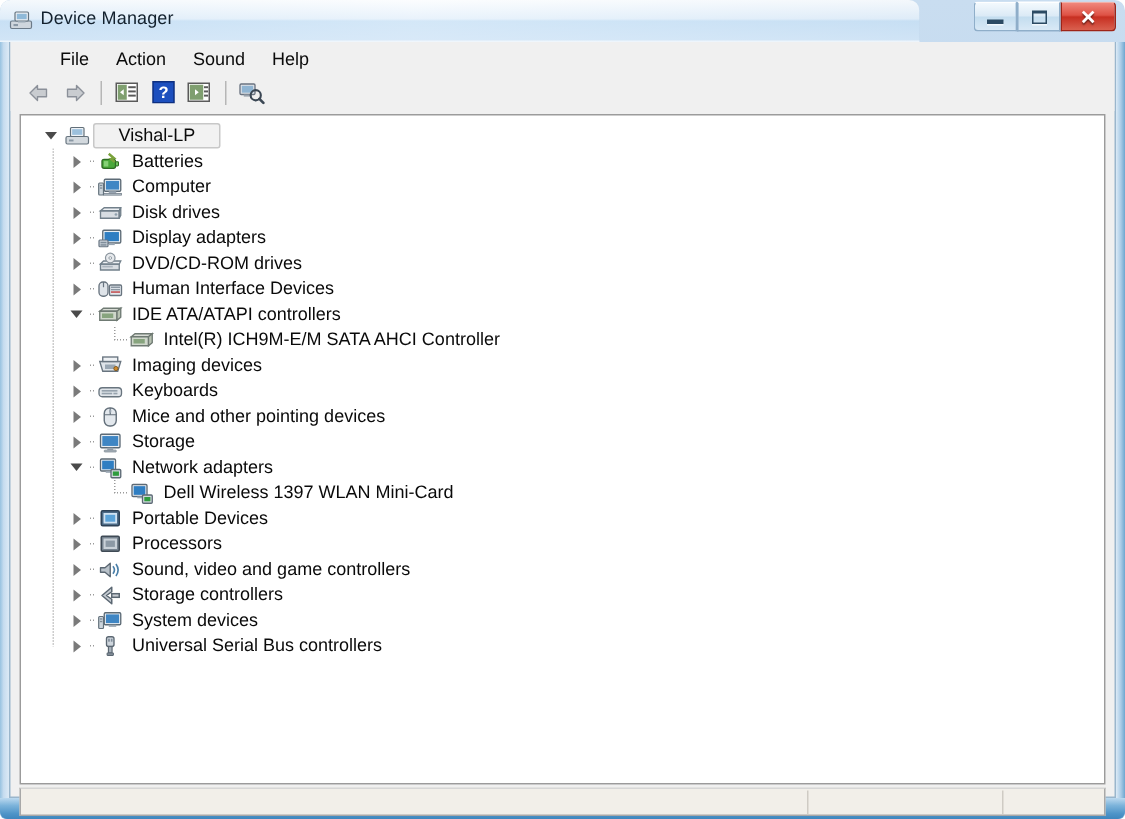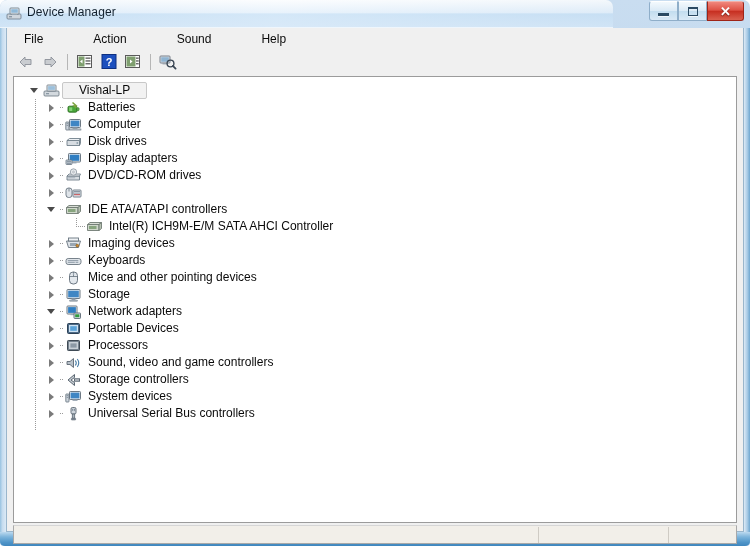--- a/index.html
+++ b/index.html
@@ -119,23 +119,22 @@
   }
 
   
   #menu-bar {
     position: absolute;
     left: 0; top: 0;
     width: 736px; height: 21px;
     background: #f0f0f0;
     display: flex;
     align-items: center;
-    padding-left: 8px;
-    box-sizing: border-box;
-    gap: 32px;
+    padding-left: 24px;
+    box-sizing: border-box;
   }
   .menu-item {
     font-size: 12px;
     color: #0b0b0b;
     padding: 2px 9px;
     cursor: default;
     white-space: nowrap;
   }
 
   
@@ -494,20 +493,21 @@
               <span style="position:absolute;left:0;top:8px;width:4px;height:1px;background-image:linear-gradient(to right,#9a9a9a 50%,transparent 50%);background-size:2px 1px;"></span>
             </span>
             <span class="node-icon"><svg width="17" height="16" viewBox="0 0 17 16">
                 <rect x="1" y="3" width="6" height="9.5" rx="2.6" fill="#dfe4e9" stroke="#68747f" stroke-width="0.9"></rect>
                 <line x1="4" y1="3" x2="4" y2="6.5" stroke="#68747f" stroke-width="0.8"></line>
                 <rect x="8" y="5" width="8" height="7" rx="0.8" fill="#e4e9ee" stroke="#68747f" stroke-width="0.9"></rect>
                 <rect x="9" y="6" width="6" height="1" fill="#8b97a2"></rect>
                 <rect x="9" y="7.6" width="6" height="1" fill="#8b97a2"></rect>
                 <rect x="9" y="9.2" width="6" height="1" fill="#c0484a"></rect>
               </svg></span>
+            <span class="node-label">Human Interface Devices</span>
           </div>
           <div class="tree-row level1">
             <span class="twisty">
               <span class="arrow-expanded"></span>
             </span>
             <span style="width: 5px; height: 17px; position: relative; flex: 0 0 5px;">
               <span style="position:absolute;left:0;top:8px;width:4px;height:1px;background-image:linear-gradient(to right,#9a9a9a 50%,transparent 50%);background-size:2px 1px;"></span>
             </span>
             <span class="node-icon"><svg width="17" height="16" viewBox="0 0 17 16">
                 <path d="M1.5 5.5 L13 5.5 L15.5 3.5 L4 3.5 Z" fill="#d9ddd6" stroke="#6f7a73" stroke-width="0.9"></path>
@@ -598,20 +598,34 @@
               <span style="position:absolute;left:0;top:8px;width:4px;height:1px;background-image:linear-gradient(to right,#9a9a9a 50%,transparent 50%);background-size:2px 1px;"></span>
             </span>
             <span class="node-icon"><svg width="17" height="16" viewBox="0 0 17 16">
                 <rect x="2" y="2" width="10" height="8" rx="0.8" fill="#eef2f6" stroke="#5c6974" stroke-width="0.9"></rect>
                 <rect x="3.1" y="3.1" width="7.8" height="5.8" fill="#2f7ec2"></rect>
                 <rect x="5.5" y="10" width="3.5" height="1.2" fill="#9aa6b2"></rect>
                 <rect x="9" y="9" width="6.5" height="5.5" rx="0.7" fill="#d5dbe1" stroke="#5c6974" stroke-width="0.9"></rect>
                 <rect x="10.2" y="10.3" width="4.1" height="2.9" fill="#2f9c3e"></rect>
               </svg></span>
             <span class="node-label">Network adapters</span>
+          </div>
+          <div class="tree-row level2">
+            <span class="connector">
+              <span class="dots-v"></span>
+              <span class="dots-h"></span>
+            </span>
+            <span class="node-icon"><svg width="17" height="16" viewBox="0 0 17 16">
+                <rect x="2" y="2" width="10" height="8" rx="0.8" fill="#eef2f6" stroke="#5c6974" stroke-width="0.9"></rect>
+                <rect x="3.1" y="3.1" width="7.8" height="5.8" fill="#2f7ec2"></rect>
+                <rect x="5.5" y="10" width="3.5" height="1.2" fill="#9aa6b2"></rect>
+                <rect x="9" y="9" width="6.5" height="5.5" rx="0.7" fill="#d5dbe1" stroke="#5c6974" stroke-width="0.9"></rect>
+                <rect x="10.2" y="10.3" width="4.1" height="2.9" fill="#2f9c3e"></rect>
+              </svg></span>
+            <span class="node-label">Dell Wireless 1397 WLAN Mini-Card</span>
           </div>
           <div class="tree-row level1">
             <span class="twisty">
               <span class="arrow-collapsed"></span>
             </span>
             <span style="width: 5px; height: 17px; position: relative; flex: 0 0 5px;">
               <span style="position:absolute;left:0;top:8px;width:4px;height:1px;background-image:linear-gradient(to right,#9a9a9a 50%,transparent 50%);background-size:2px 1px;"></span>
             </span>
             <span class="node-icon"><svg width="17" height="16" viewBox="0 0 17 16">
                 <rect x="2.5" y="2.5" width="12" height="10" rx="1" fill="#4c6a86" stroke="#2d4156" stroke-width="1"></rect>

